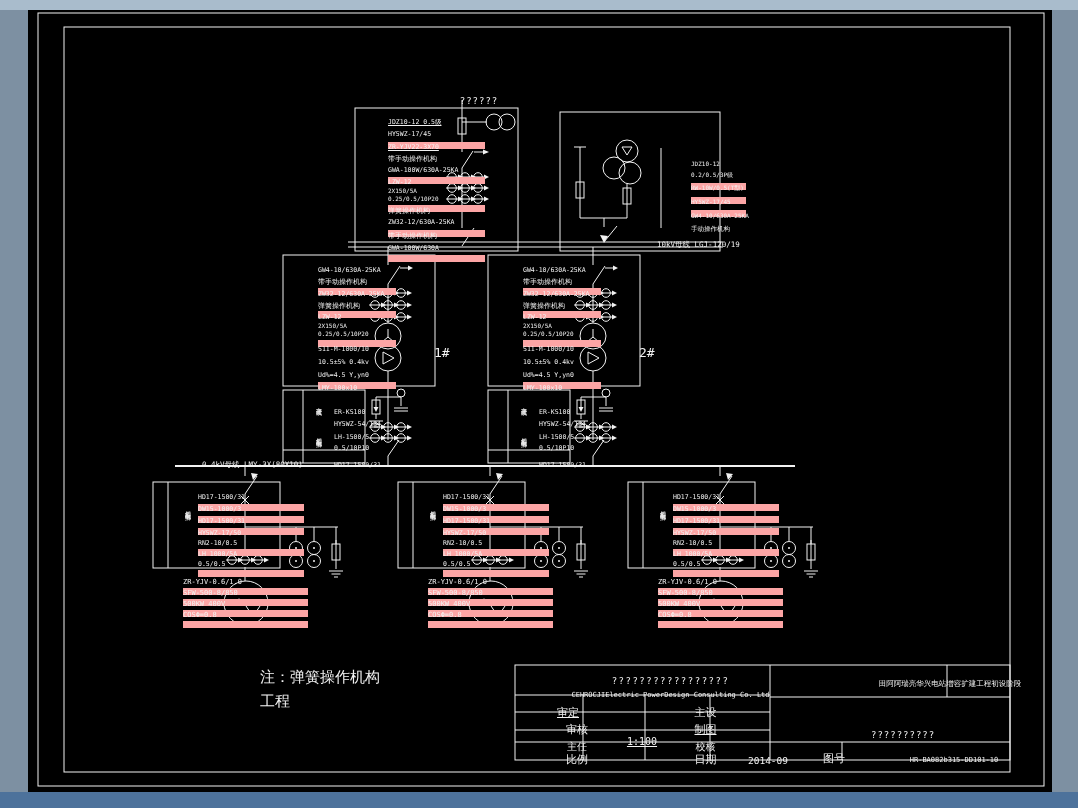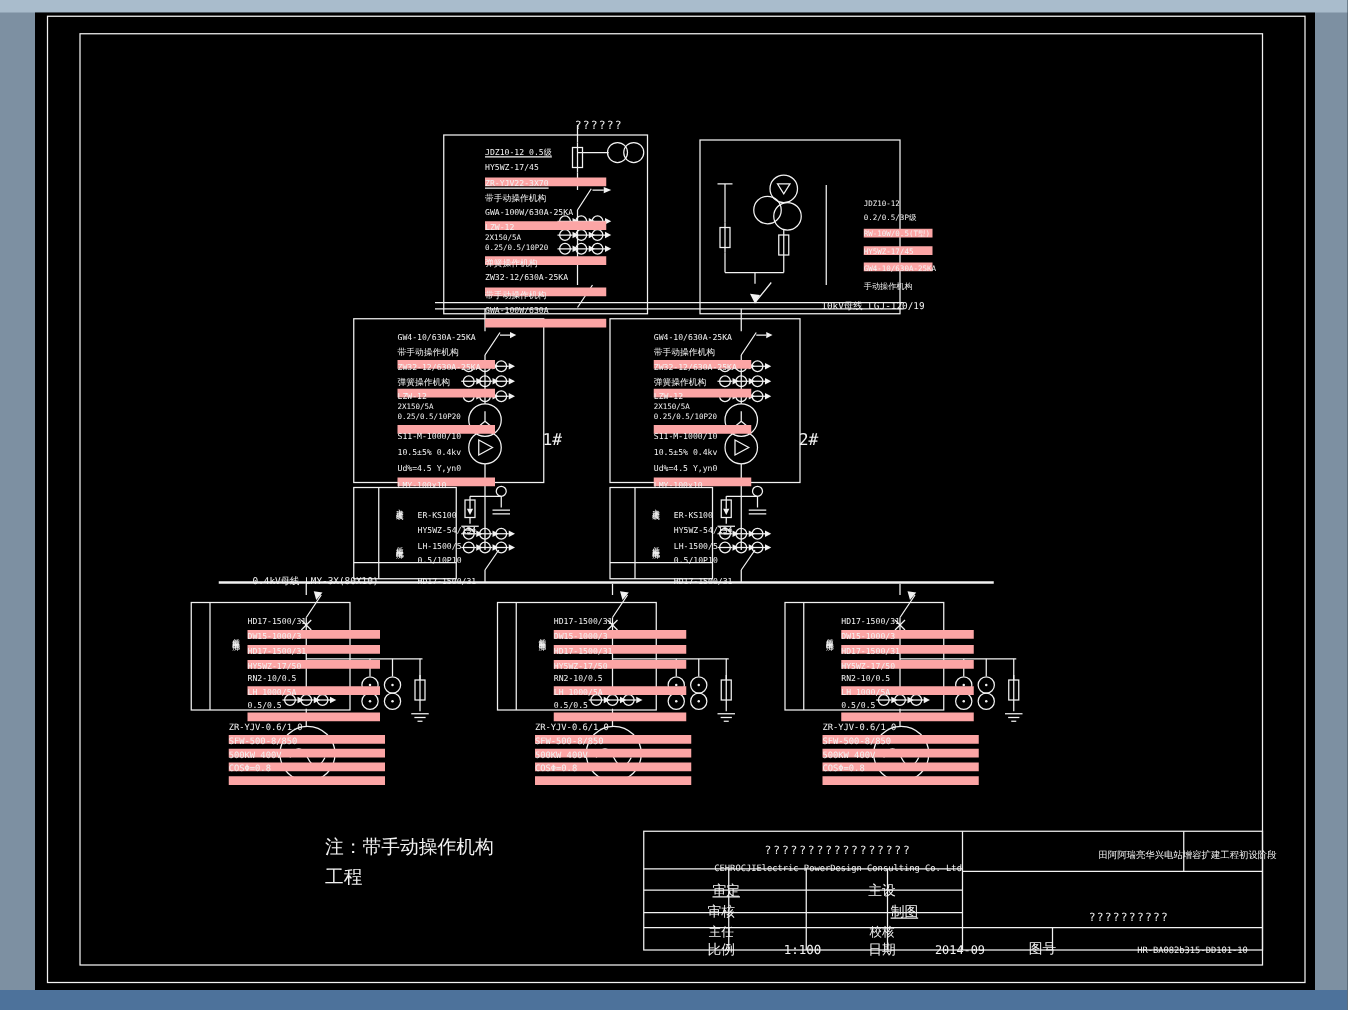--- a/index.html
+++ b/index.html
@@ -371,36 +371,36 @@
   <div class="t ul" style="left:645px;top:508px;width:106px;height:10px;font-size:6.5px;">HD17-1500/31</div>
   <div class="t" style="left:645px;top:520px;width:106px;font-size:6.5px;">HY5WZ-17/50</div>
   <div class="t ul" style="left:645px;top:530px;width:106px;height:9px;font-size:6.5px;">RN2-10/0.5</div>
   <div class="t" style="left:645px;top:541px;width:106px;font-size:6.5px;">LH 1000/5A</div>
   <div class="t ul" style="left:645px;top:551px;width:106px;height:9px;font-size:6.5px;">0.5/0.5</div>
   <div class="t ul" style="left:630px;top:568px;width:125px;height:10px;font-size:7px;">ZR-YJV-0.6/1.0</div>
   <div class="t ul" style="left:630px;top:579px;width:125px;height:10px;font-size:7px;">SFW-500-8/850</div>
   <div class="t ul" style="left:630px;top:590px;width:125px;height:10px;font-size:7px;">500KW 400V</div>
   <div class="t ul" style="left:630px;top:601px;width:125px;height:10px;font-size:7px;">COSΦ=0.8</div>
 
-  <div class="t" style="left:232px;top:659px;font-size:15px;">注：带手动操作机构</div>
+  <div class="t" style="left:232px;top:659px;font-size:15px;">注：弹簧操作机构</div>
   <div class="t" style="left:232px;top:683px;font-size:15px;">工程</div>
 
   <div class="t c" style="left:517px;top:666px;width:251px;font-size:9px;letter-spacing:1.5px;">?????????????????</div>
   <div class="t c" style="left:517px;top:681px;width:251px;font-size:7px;">CEHROCJIElectric PowerDesign Consulting Co.  Ltd</div>
 
-  <div class="t c" style="left:519px;top:697px;width:68px;font-size:11px;text-decoration:underline;">审定</div>
+  <div class="t c" style="left:506px;top:697px;width:68px;font-size:11px;text-decoration:underline;">审定</div>
   <div class="t c" style="left:515px;top:714px;width:68px;font-size:11px;">审核</div>
   <div class="t c" style="left:515px;top:731px;width:68px;font-size:10px;">主任</div>
   <div class="t c" style="left:515px;top:744px;width:68px;font-size:11px;">比例</div>
   <div class="t c" style="left:645px;top:697px;width:65px;font-size:11px;">主设</div>
-  <div class="t c" style="left:663px;top:714px;width:65px;font-size:11px;text-decoration:underline;">制图</div>
+  <div class="t c" style="left:645px;top:714px;width:65px;font-size:11px;text-decoration:underline;">制图</div>
   <div class="t c" style="left:645px;top:731px;width:65px;font-size:10px;">校核</div>
   <div class="t c" style="left:645px;top:744px;width:65px;font-size:11px;">日期</div>
 
-  <div class="t c" style="left:583px;top:745px;width:62px;font-size:10px;">1:100</div>
+  <div class="t c" style="left:583px;top:726px;width:62px;font-size:10px;text-decoration:underline;">1:100</div>
   <div class="t c" style="left:710px;top:746px;width:60px;font-size:9.5px;">2014-09</div>
 
   <div class="t c" style="left:836px;top:670px;width:172px;font-size:7.5px;">田阿阿瑞亮华兴电站增容扩建工程初设阶段</div>
   <div class="t" style="left:843px;top:720px;font-size:9px;letter-spacing:1px;">??????????</div>
   <div class="t c" style="left:770px;top:743px;width:72px;font-size:11px;">图号</div>
   <div class="t c" style="left:842px;top:746px;width:168px;font-size:7px;">HR-BA082b315-DD101-10</div>
 
   </div>
 </div>
 

